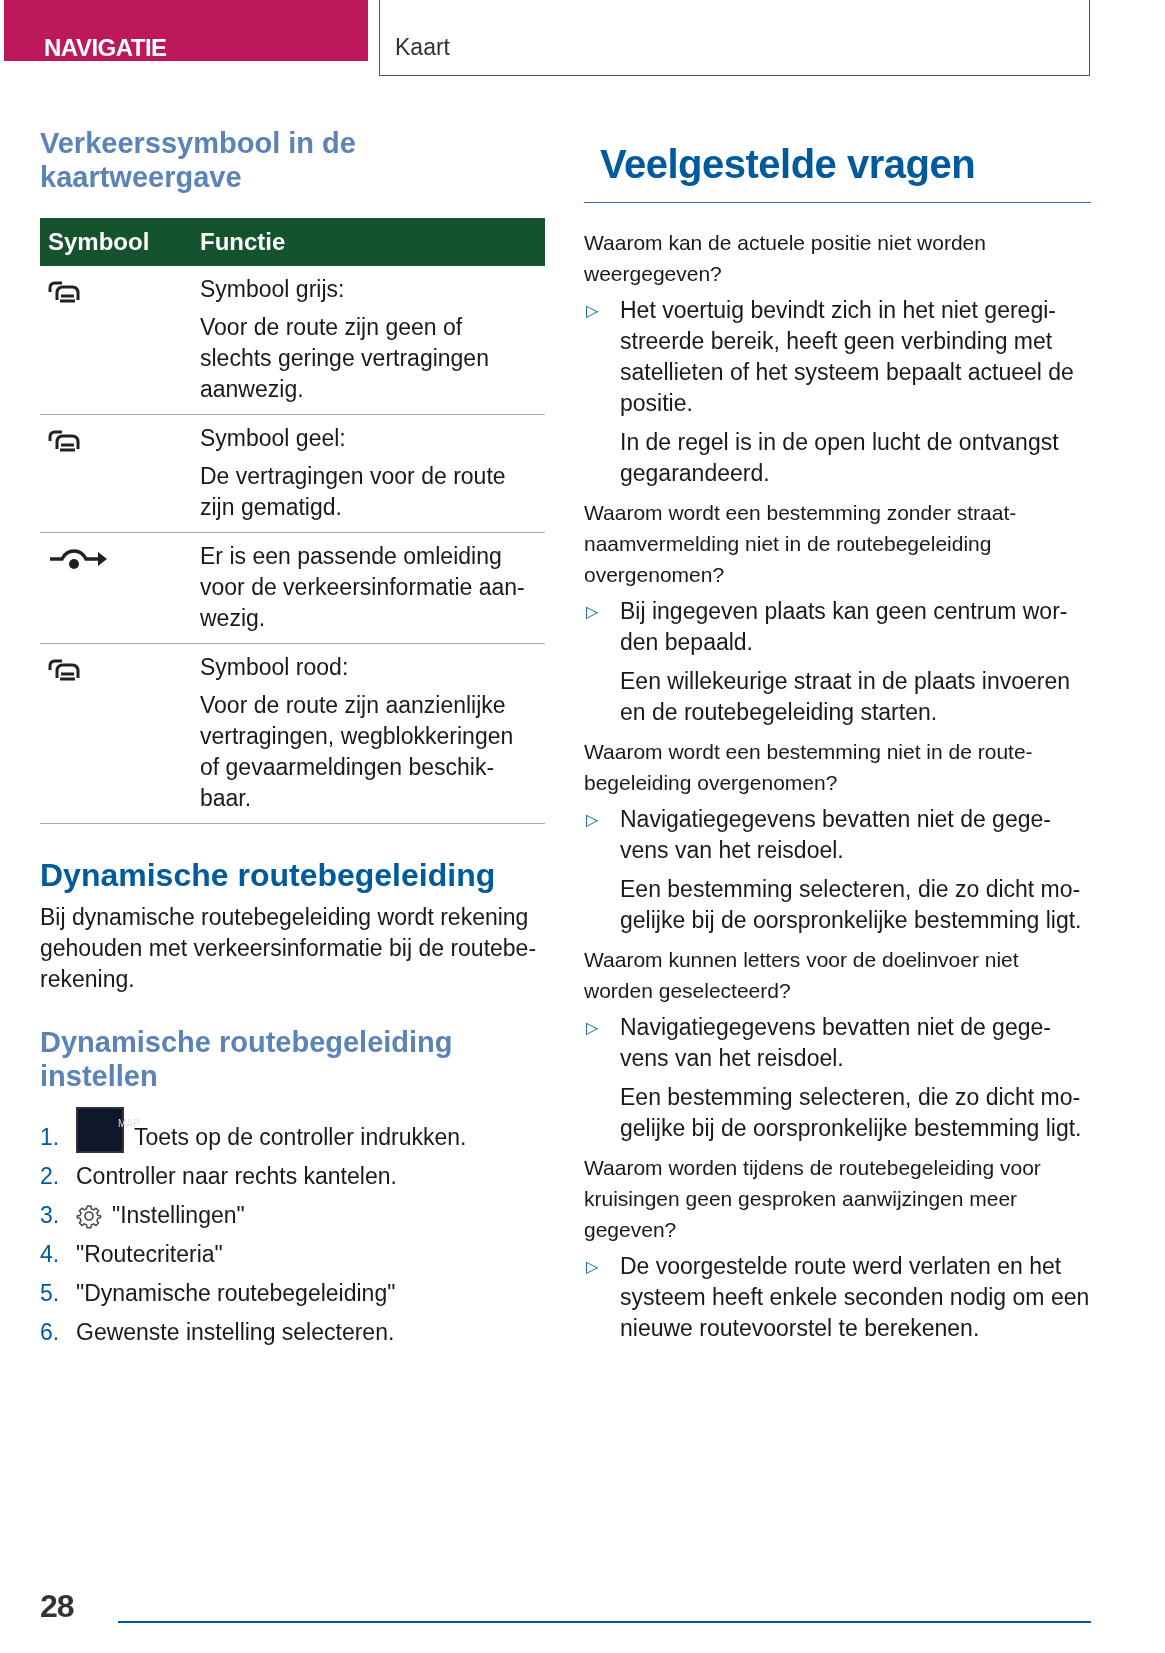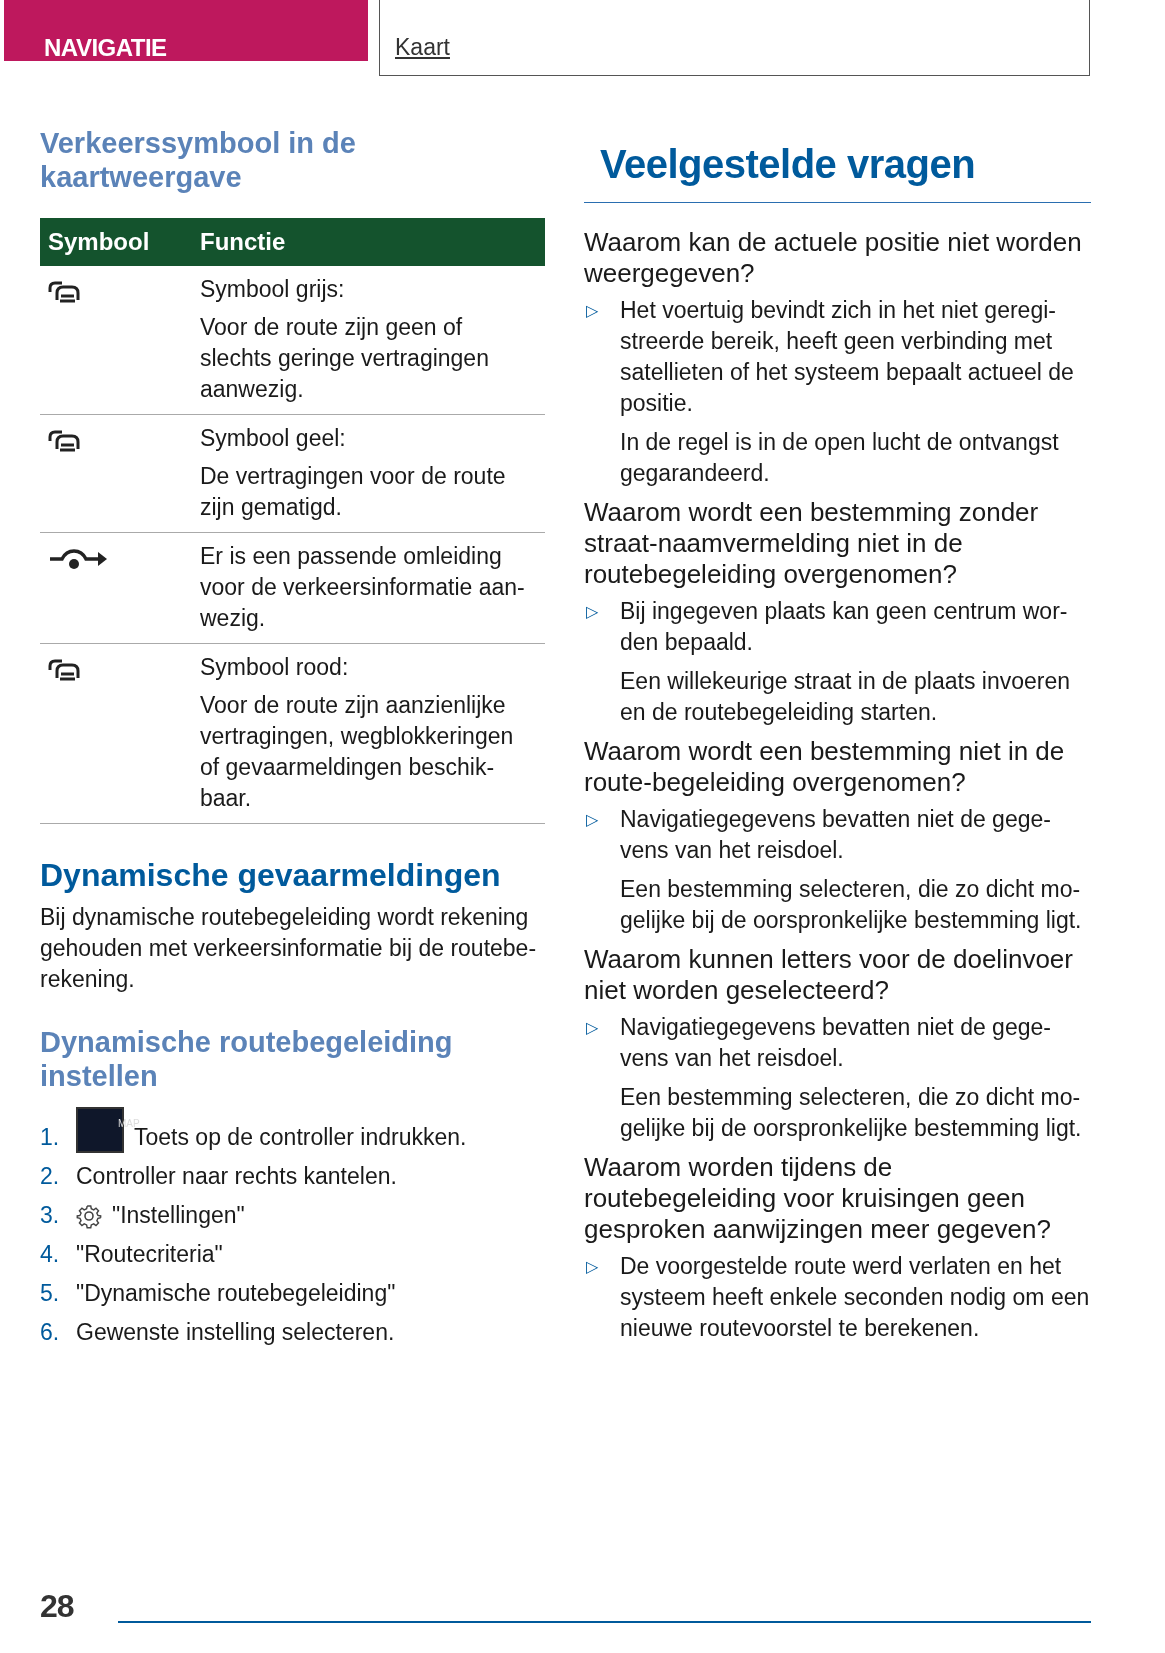--- a/index.html
+++ b/index.html
@@ -1,21 +1,21 @@
 <!DOCTYPE html>
 <html><head>
 <meta charset="utf-8">
 <style>
   html, body { margin:0; padding:0; background:#fff; }
   body { width:1165px; height:1653px; position:relative; overflow:hidden;
          font-family:"Liberation Sans", sans-serif; color:#1a1a1a; }
   .hdr-blue { position:absolute; left:4px; top:0; width:364px; height:61px; background:#be185d; }
   .hdr-blue span { position:absolute; left:40px; top:34px; color:#fff; font-weight:bold; font-size:24px; letter-spacing:-0.5px; }
   .hdr-box { position:absolute; left:379px; top:-2px; width:711px; height:78px; border:1.5px solid #555; border-top:none; box-sizing:border-box; }
-  .hdr-box span { position:absolute; left:15px; top:36px; font-size:23px; color:#333;text-decoration:underline; }
+  .hdr-box span { position:absolute; left:15px; top:36px; font-size:23px; color:#333; }
 
   .col-left { position:absolute; left:40px; top:126px; width:505px; }
   .col-right { position:absolute; left:584px; top:126px; width:507px; }
 
   .h2 { color:#5b83b8; font-weight:bold; font-size:29px; line-height:34px; margin:0; }
   .h1 { color:#005a9c; font-weight:bold; font-size:32px; line-height:38px; margin:0; }
   .h1big { color:#005a9c; font-weight:bold; font-size:40px; line-height:44px; margin:16px; letter-spacing:-0.5px; }
   .p { font-size:23px; line-height:31px; margin:0; }
 
   table.sym { width:505px; border-collapse:collapse; margin-top:24px; }
@@ -26,21 +26,21 @@
   table.sym td p + p { margin-top:7px; }
   .sym-icon { width:40px; height:24px; margin-top:6px; }
 
   ol.steps { list-style:none; padding:0; margin:14px 0 0 0; }
   ol.steps li { position:relative; padding-left:36px; font-size:23px; line-height:31px; margin-bottom:8px; display:flex; align-items:flex-end; }
   ol.steps li .num { position:absolute; left:0; bottom:0; color:#005a9c; }
   .map-key { display:inline-block; width:48px; height:46px; background:#0f172a; border:2px solid #333; box-sizing:border-box; color:#ddd; font-size:10px; text-align:center; line-height:30px; margin-right:10px; vertical-align:bottom;padding-left:40px; }
   .gear { width:26px; height:26px; margin-right:10px; vertical-align:middle; }
 
   .rule { border:0; border-top:1.5px solid #2a6eb0; margin:10px 0 0 0; }
-  .q { font-size:26px; line-height:31px; margin:0; }
+  .q { font-size:21px; line-height:31px; margin:0; }
   .ans { position:relative; padding-left:36px; font-size:23px; line-height:31px; margin:6px 0 0 0; }
   .ans .tri { position:absolute; left:2px; top:0; color:#005a9c; font-size:16px; }
   .ans-extra { padding-left:36px; font-size:23px; line-height:31px; margin:8px 0 0 0; }
   .qa { margin-top:8px; }
 
   .footer-num { position:absolute; left:40px; top:1588px; font-size:32px; font-weight:bold; color:#333; letter-spacing:-1px; }
   .footer-line { position:absolute; left:118px; top:1621px; width:973px; height:2px; background:#005a9c; }
 </style>
 </head>
 <body>
@@ -108,21 +108,21 @@
               <path d="M12 21 L27 21" stroke="#222" stroke-width="3"></path>
             </svg></td>
         <td>
             <p>Symbool rood:</p>
             <p>Voor de route zijn aanzienlijke vertragingen, wegblokkeringen of gevaarmeldingen beschik-baar.</p>
           </td>
       </tr>
     </tbody>
   </table>
 
-  <h1 class="h1" style="margin-top:32px">Dynamische gevaarmeldingen</h1>
+  <h1 class="h1" style="margin-top:32px">Dynamische routebegeleiding</h1>
   <p class="p" style="margin-top:8px">Bij dynamische routebegeleiding wordt rekening gehouden met verkeersinformatie bij de routebe-rekening.</p>
   <h2 class="h2" style="margin-top:30px">Dynamische routebegeleiding instellen</h2>
 
   <ol class="steps">
     <li>
       <span class="num">1.</span>
       <span class="map-key">MAP</span>
       <span>Toets op de controller indrukken.</span>
     </li>
     <li>

